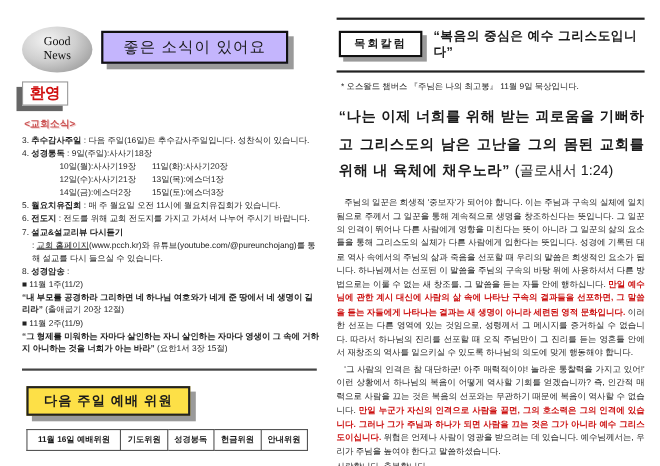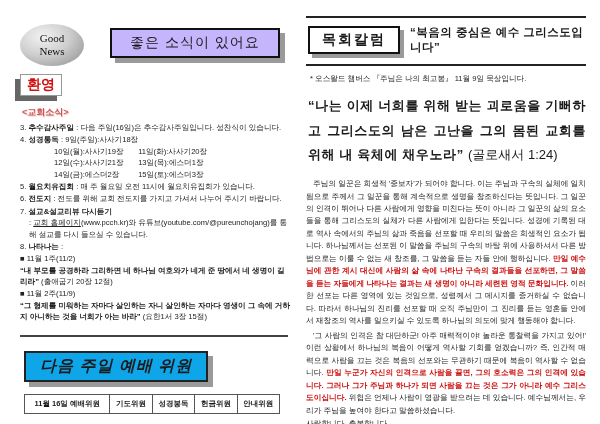--- a/index.html
+++ b/index.html
@@ -4,21 +4,21 @@
 <style>
   * { margin:0; padding:0; box-sizing:border-box; }
   html,body { background:#fff; }
   .page {
     width:600px; height:424px; background:#ffffff; position:relative;
     font-family:"Liberation Sans", sans-serif; color:#1a1a1a; overflow:hidden;
     display:flex;
   }
   
   .col-left { width:300px; padding:24px 8px 0 20px; }
-  .header-row { display:flex; align-items:flex-start; gap:26px; }
+  .header-row { display:flex; align-items:flex-start; gap:8px; }
   .goodnews-ellipse {
     width:64px; height:42px; border-radius:50%;
     background:radial-gradient(ellipse at 35% 30%, #f2f2f2 0%, #cfcfcf 45%, #8a8a8a 100%);
     display:flex; flex-direction:column; align-items:center; justify-content:center;
     font-family:"Liberation Serif", serif; font-size:11px; color:#111; line-height:1.2;
     flex:0 0 auto;
   }
   .title-box {
     margin-top:4px; border:2px solid #111; background:#c4b5fd;
     box-shadow:5px 5px 0 #9a9a9a; padding:4px 18px;
@@ -41,41 +41,41 @@
   .readings { margin-left:34px; }
   .readings span { display:inline-block; width:82px; }
   .item-detail { margin-left:9px; }
   .underline { text-decoration:underline; }
   .verse-block { font-size:7.6px; line-height:1.5; margin-top:1px; }
   .verse-week { font-weight:normal; }
   .verse-text { font-weight:bold; }
   .verse-ref { font-weight:normal; }
   .left-rule { border:none; border-top:2px solid #444; margin:12px 4px 14px 0; }
   .committee-title {
-    display:inline-block; border:2px solid #222; background:#0ea5e9;
+    display:inline-block; border:2px solid #222; background:#fde047;
     box-shadow:5px 5px 0 #9a9a9a; padding:3px 14px; margin-left:4px;
-    font-size:16px; font-weight:bold; letter-spacing:1px;font-style:italic;
+    font-size:12px; font-weight:bold; letter-spacing:1px;
   }
   .committee-table {
     border-collapse:collapse; margin-top:12px; margin-left:4px; width:256px;
     font-size:7.5px; text-align:center;
   }
   .committee-table th, .committee-table td {
     border:1px solid #555; padding:4px 2px; height:18px;
   }
   .committee-table th { font-weight:bold; background:#fff; }
   
   .col-right { width:300px; padding:16px 14px 0 6px; }
   .col-head {
     border-top:2px solid #222; border-bottom:2px solid #222;
     padding:7px 2px 9px 2px; display:flex; align-items:center; gap:10px;
   }
   .column-badge {
     border:2px solid #111; background:#fff; box-shadow:4px 4px 0 #9a9a9a;
-    padding:3px 12px; font-size:14px; font-weight:bold; letter-spacing:2px;
+    padding:3px 12px; font-size:10px; font-weight:bold; letter-spacing:2px;
     flex:0 0 auto;
   }
   .column-title { font-size:11.5px; font-weight:bold; letter-spacing:0.5px; }
   .source-note { font-size:7.6px; margin:8px 0 0 4px; color:#222; }
   .lead-quote {
     font-size:13px; font-weight:bold; line-height:1.9; letter-spacing:0.6px;
     margin:10px 0 0 2px; text-align:justify;
   }
   .lead-quote .ref { font-weight:normal; letter-spacing:0; }
   .body-text { margin-top:10px; font-size:7.7px; line-height:1.62; text-align:justify; }
@@ -136,21 +136,21 @@
       </div>
       <div class="news-item">
         <span>7.</span>
         <b>설교&amp;설교리뷰 다시듣기</b>
         <div class="item-detail">
           <span>: </span><span class="underline">교회 홈페이지</span><span>(www.pcch.kr)와 유튜브(youtube.com/@pureunchojang)를 통해 설교를 다시 들으실 수 있습니다.</span>
         </div>
       </div>
       <div class="news-item">
         <span>8.</span>
-        <b>나타나는</b>
+        <b>성경암송</b>
         <span>:</span>
       </div>
 
       <div class="verse-block">
         <div class="verse-week">■ 11월 1주(11/2)</div>
         <span class="verse-text">“내 부모를 공경하라 그리하면 네 하나님 여호와가 네게 준 땅에서 네 생명이 길리라”</span>
         <span class="verse-ref">(출애굽기 20장 12절)</span>
       </div>
       <div class="verse-block">
         <div class="verse-week">■ 11월 2주(11/9)</div>

